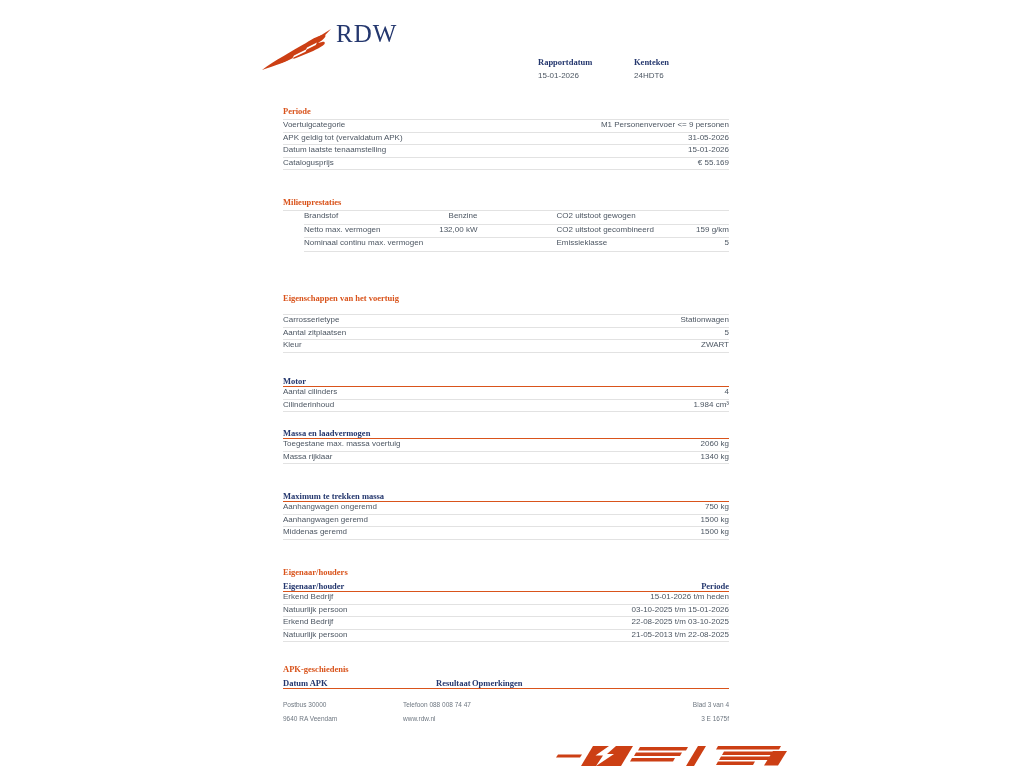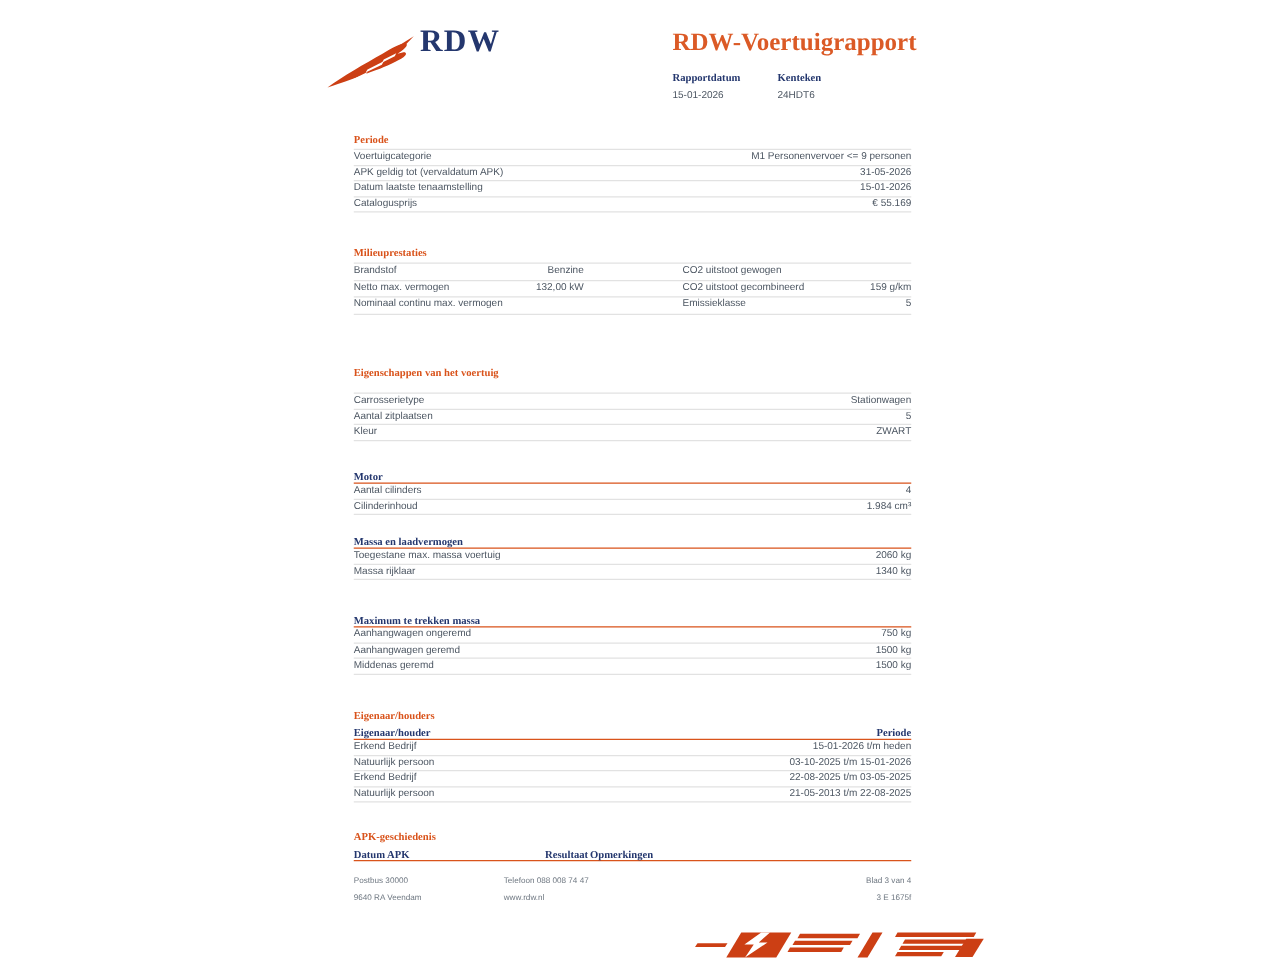--- a/index.html
+++ b/index.html
@@ -5,31 +5,31 @@
   * { margin:0; padding:0; box-sizing:border-box; }
   html,body { background:#ffffff; }
   .page {
     position:relative; width:1024px; height:768px; background:#ffffff;
     font-family:"Liberation Sans", sans-serif; overflow:hidden;
   }
   
   .wing-logo { position:absolute; left:261px; top:28px; width:72px; height:45px; }
   .logotype {
     position:absolute; left:336px; top:20px;
-    font-family:"Liberation Serif", serif; font-weight:bold;
+    font-family:"Liberation Serif", serif; font-weight:normal;
     font-size:25px; color:#24376E; letter-spacing:1px;
   }
   .doc-title {
     position:absolute; left:538px; top:23px;
     font-family:"Liberation Serif", serif; font-weight:bold;
     font-size:20px; color:#DB5A26;
   }
   .report-meta { position:absolute; left:538px; top:57px; display:flex; }
   .meta-block { width:84px; }
-  .meta-block + .meta-block { margin-left:0; }
+  .meta-block + .meta-block { margin-left:12px; }
   .meta-label {
     font-family:"Liberation Serif", serif; font-weight:bold;
     font-size:8.5px; color:#24376E;
   }
   .meta-value { font-size:8px; color:#4C5662; margin-top:4px; }
 
   
   .content { position:absolute; left:283px; top:0; width:446px; }
   .section { position:absolute; left:0; width:446px; }
   .sec-title {
@@ -40,21 +40,21 @@
     font-family:"Liberation Serif", serif; font-weight:bold;
     font-size:8.5px; color:#24376E; height:11px;
     border-bottom:1.5px solid #D9531B;
   }
   .rows { border-top:1px solid #E2E2E2; }
   .row {
     display:flex; justify-content:space-between; align-items:flex-start;
     height:12.5px; border-bottom:1px solid #E2E2E2;
     font-size:8px; color:#4C5662;
   }
-  .row.tall { height:13.5px; }
+  .row.tall { height:13.5px;margin-left:21px; }
   .row-label { white-space:nowrap; }
   .row-value { white-space:nowrap; text-align:right; }
   
   .pair-left  { width:184px; display:flex; justify-content:space-between; }
   .pair-right { width:183px; display:flex; justify-content:space-between; margin-left:79px; }
   
   .thead {
     display:flex; justify-content:space-between; align-items:flex-end;
     height:12px; border-bottom:1.5px solid #D9531B;
     font-family:"Liberation Serif", serif; font-weight:bold;
@@ -75,21 +75,20 @@
 <div class="page">
 
   <svg class="wing-logo" viewBox="0 0 72 45">
     <path fill="#CC3F14" d="M1,42 C13,33 31,23 45,15 C53,10 61,6 64,7 C66,8 62,12 57,15 L61,14 C64,13 65,15.5 62,17.5 C57,21 48,25 40,28 C27,33 12,38.5 1,42 Z"></path>
     <path fill="#CC3F14" d="M54,11 L70,1 L58,13.5 Z"></path>
     <path fill="#ffffff" d="M16,38 L33,29.5 L31.5,32 L14,39.5 Z"></path>
     <path fill="#ffffff" d="M33,27.5 L46,21 L44.5,23.7 L31.5,30 Z"></path>
     <path fill="#ffffff" d="M46,19.5 L56,14.6 L54.8,17 L44.8,22 Z"></path>
   </svg>
   <div class="logotype">RDW</div>
-  <div class="doc-title">RDW-Voertuigrapport</div>
   <div class="report-meta">
     <div class="meta-block">
       <div class="meta-label">Rapportdatum</div>
       <div class="meta-value">15-01-2026</div>
     </div>
     <div class="meta-block">
       <div class="meta-label">Kenteken</div>
       <div class="meta-value">24HDT6</div>
     </div>
   </div>
@@ -232,21 +231,21 @@
         <div class="row">
           <span class="row-label">Erkend Bedrijf</span>
           <span class="row-value">15-01-2026 t/m heden</span>
         </div>
         <div class="row">
           <span class="row-label">Natuurlijk persoon</span>
           <span class="row-value">03-10-2025 t/m 15-01-2026</span>
         </div>
         <div class="row">
           <span class="row-label">Erkend Bedrijf</span>
-          <span class="row-value">22-08-2025 t/m 03-05-2025</span>
+          <span class="row-value">22-08-2025 t/m 03-10-2025</span>
         </div>
         <div class="row">
           <span class="row-label">Natuurlijk persoon</span>
           <span class="row-value">21-05-2013 t/m 22-08-2025</span>
         </div>
       </div>
     </div>
 
     <div class="section" style="top:664px">
       <div class="sec-title">APK-geschiedenis</div>

